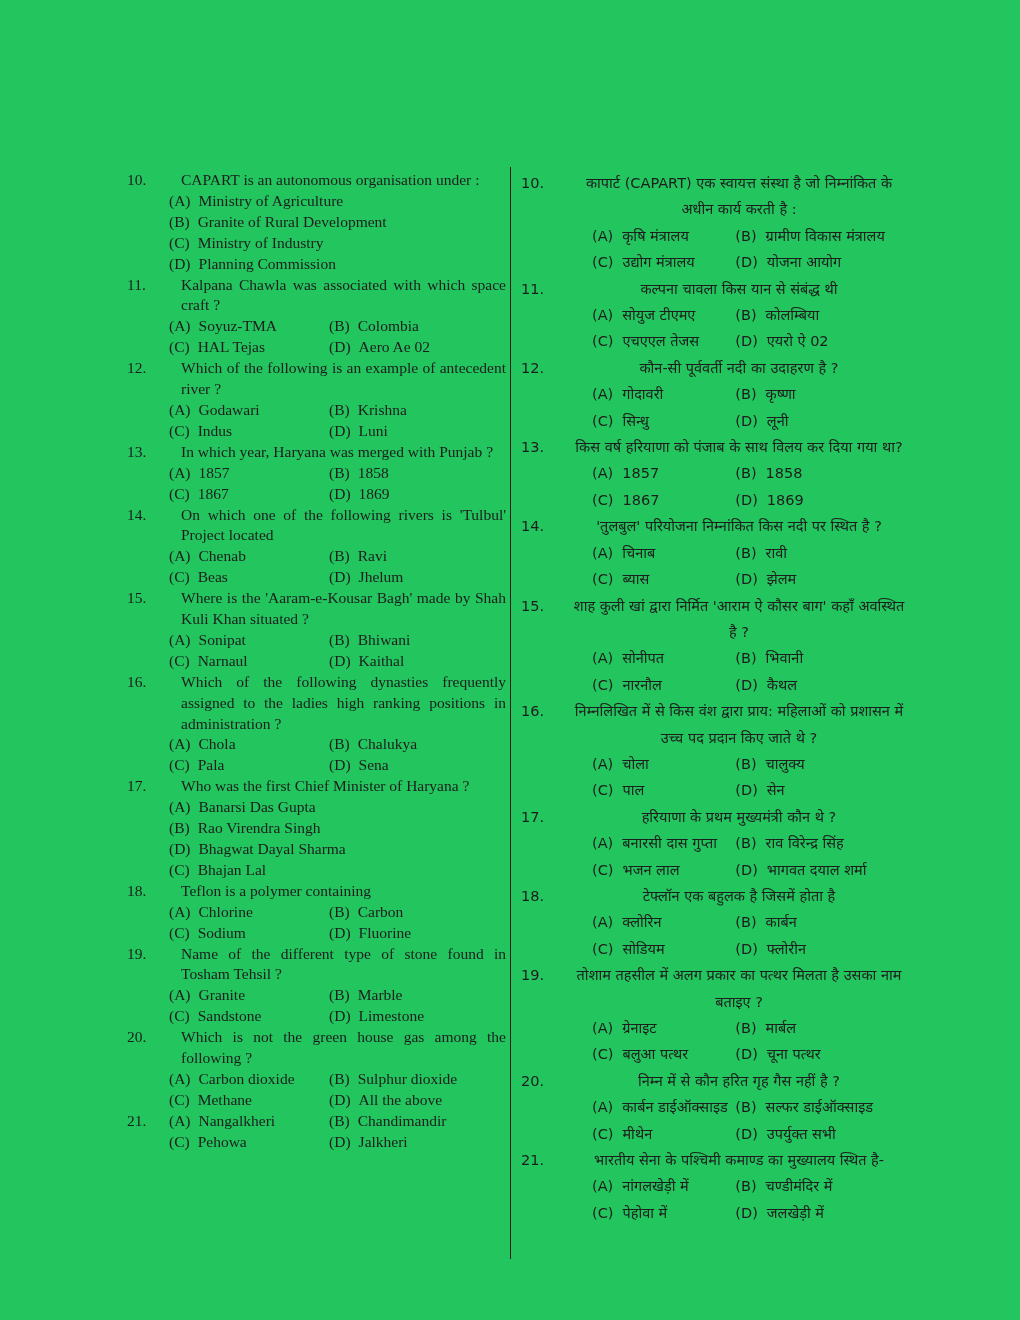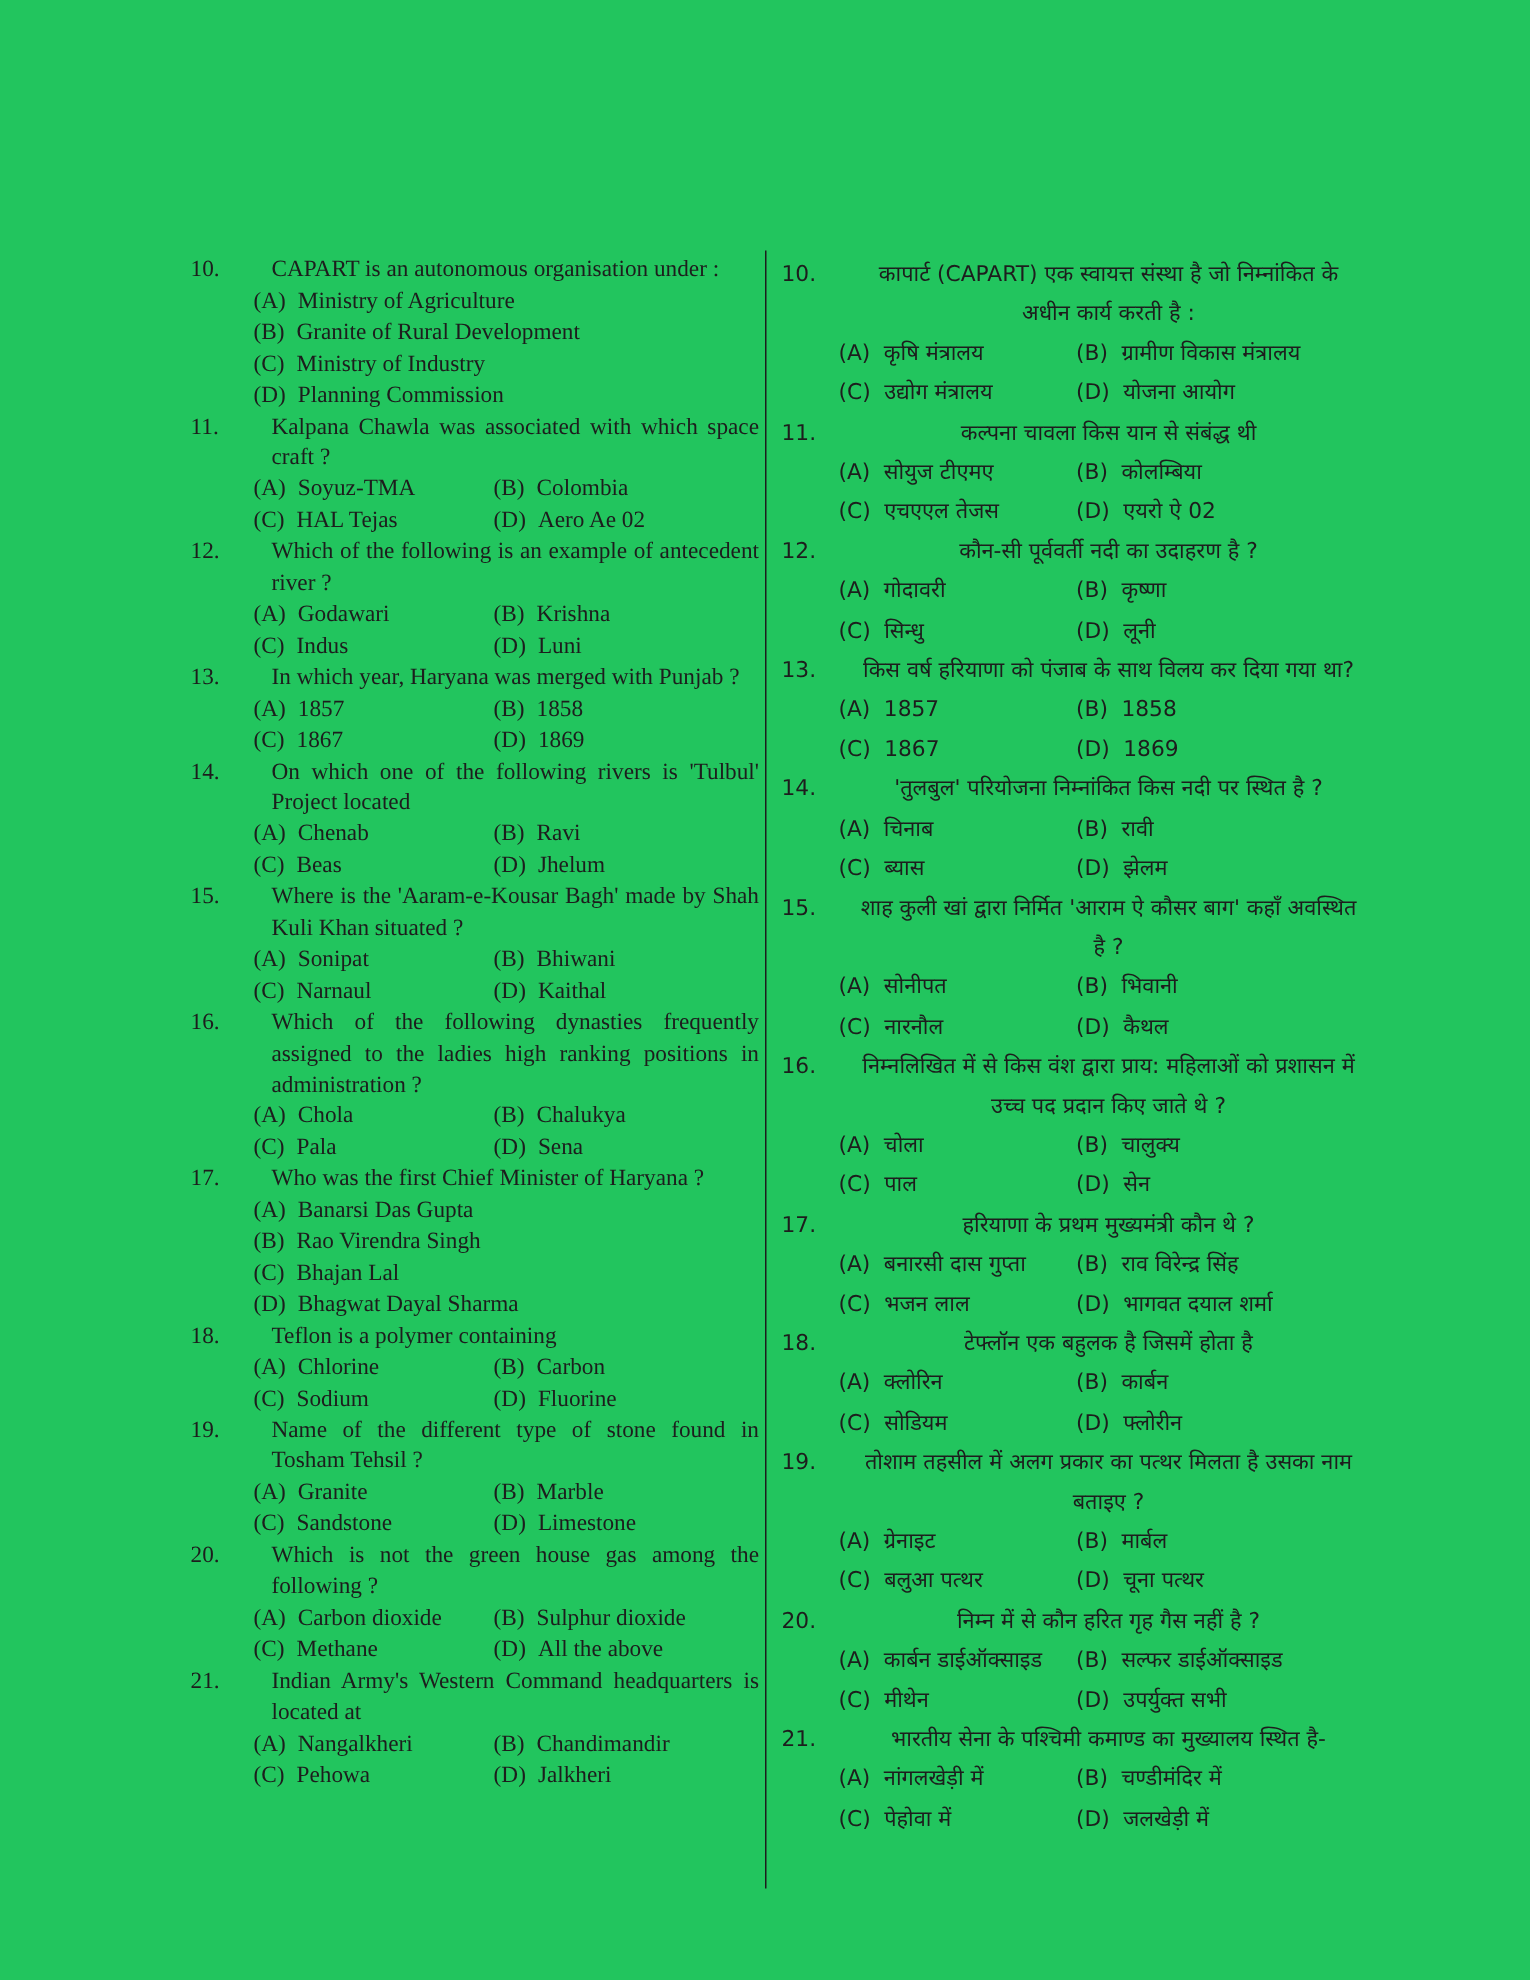--- a/index.html
+++ b/index.html
@@ -29,21 +29,21 @@
 
   .question { display: flex; align-items: flex-start; }
   .q-num { flex: 0 0 42px; }
   .col-hi .q-num { flex: 0 0 38px; }
   .q-body { flex: 1; min-width: 0; }
 
   .q-text { text-align: justify; margin-left: 12px; }
   .col-hi .q-text { text-align: center; }
 
   .options.grid { display: grid; grid-template-columns: 47.5% 52.5%; }
-  .col-hi .options.grid { grid-template-columns: 45.5% 54.5%; }
+  .col-hi .options.grid { grid-template-columns: 45.5% 54.5%; margin-left: 33px; }
   .options.stacked .option { display: block; }
 
   .option { white-space: nowrap; overflow: hidden; }
   .opt-label { margin-right: 8px; }
   .col-hi .opt-label { margin-right: 9px; }
 </style>
 </head>
 <body>
 
 <div class="page">
@@ -132,22 +132,22 @@
           </div>
         </div>
       </div>
       <div class="question en">
         <div class="q-num">17.</div>
         <div class="q-body">
           <div class="q-text">Who was the first Chief Minister of Haryana ?</div>
           <div class="options stacked">
             <div class="option"><span class="opt-label">(A)</span><span class="opt-text">Banarsi Das Gupta</span></div>
             <div class="option"><span class="opt-label">(B)</span><span class="opt-text">Rao Virendra Singh</span></div>
+            <div class="option"><span class="opt-label">(D)</span><span class="opt-text">Bhagwat Dayal Sharma</span></div>
             <div class="option"><span class="opt-label">(C)</span><span class="opt-text">Bhajan Lal</span></div>
-            <div class="option"><span class="opt-label">(D)</span><span class="opt-text">Bhagwat Dayal Sharma</span></div>
           </div>
         </div>
       </div>
       <div class="question en">
         <div class="q-num">18.</div>
         <div class="q-body">
           <div class="q-text">Teflon is a polymer containing</div>
           <div class="options grid">
             <div class="option"><span class="opt-label">(A)</span><span class="opt-text">Chlorine</span></div>
             <div class="option"><span class="opt-label">(B)</span><span class="opt-text">Carbon</span></div>
@@ -176,21 +176,20 @@
             <div class="option"><span class="opt-label">(A)</span><span class="opt-text">Carbon dioxide</span></div>
             <div class="option"><span class="opt-label">(B)</span><span class="opt-text">Sulphur dioxide</span></div>
             <div class="option"><span class="opt-label">(C)</span><span class="opt-text">Methane</span></div>
             <div class="option"><span class="opt-label">(D)</span><span class="opt-text">All the above</span></div>
           </div>
         </div>
       </div>
       <div class="question en">
         <div class="q-num">21.</div>
         <div class="q-body">
-          <div class="q-text">Indian Army's Western Command headquarters is located at</div>
           <div class="options grid">
             <div class="option"><span class="opt-label">(A)</span><span class="opt-text">Nangalkheri</span></div>
             <div class="option"><span class="opt-label">(B)</span><span class="opt-text">Chandimandir</span></div>
             <div class="option"><span class="opt-label">(C)</span><span class="opt-text">Pehowa</span></div>
             <div class="option"><span class="opt-label">(D)</span><span class="opt-text">Jalkheri</span></div>
           </div>
         </div>
       </div>
     </div>
   <div class="divider"></div>

